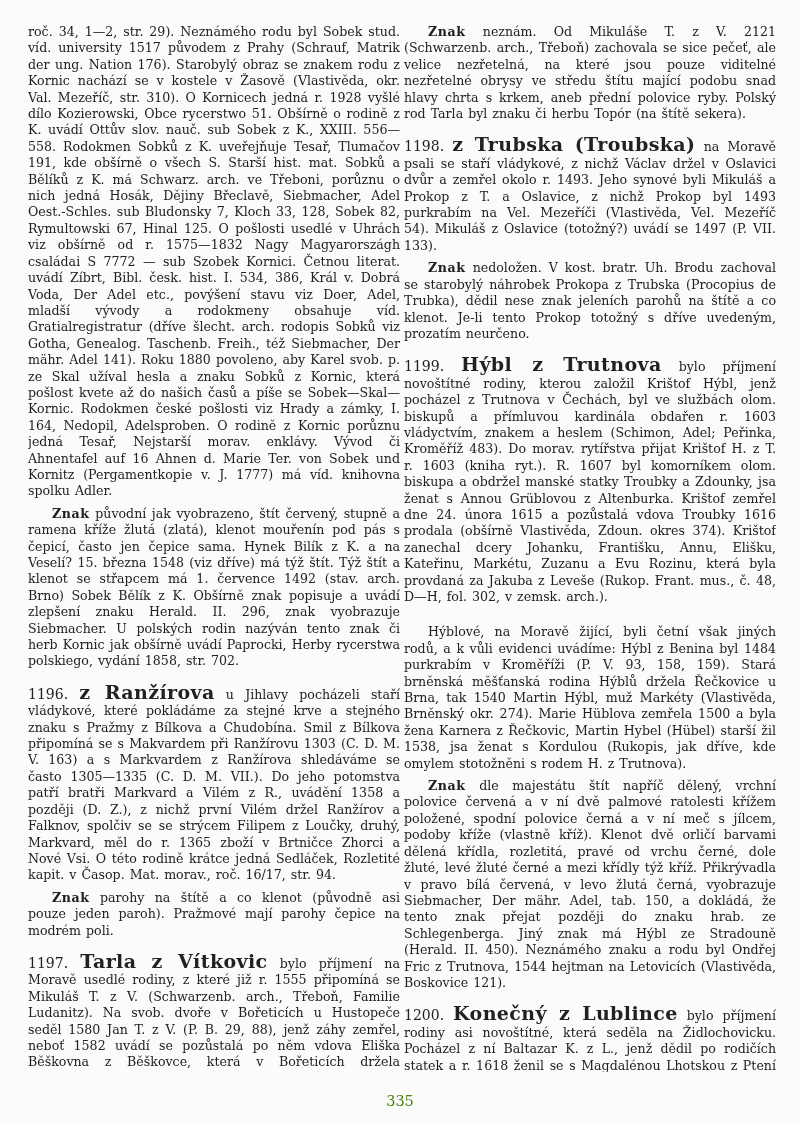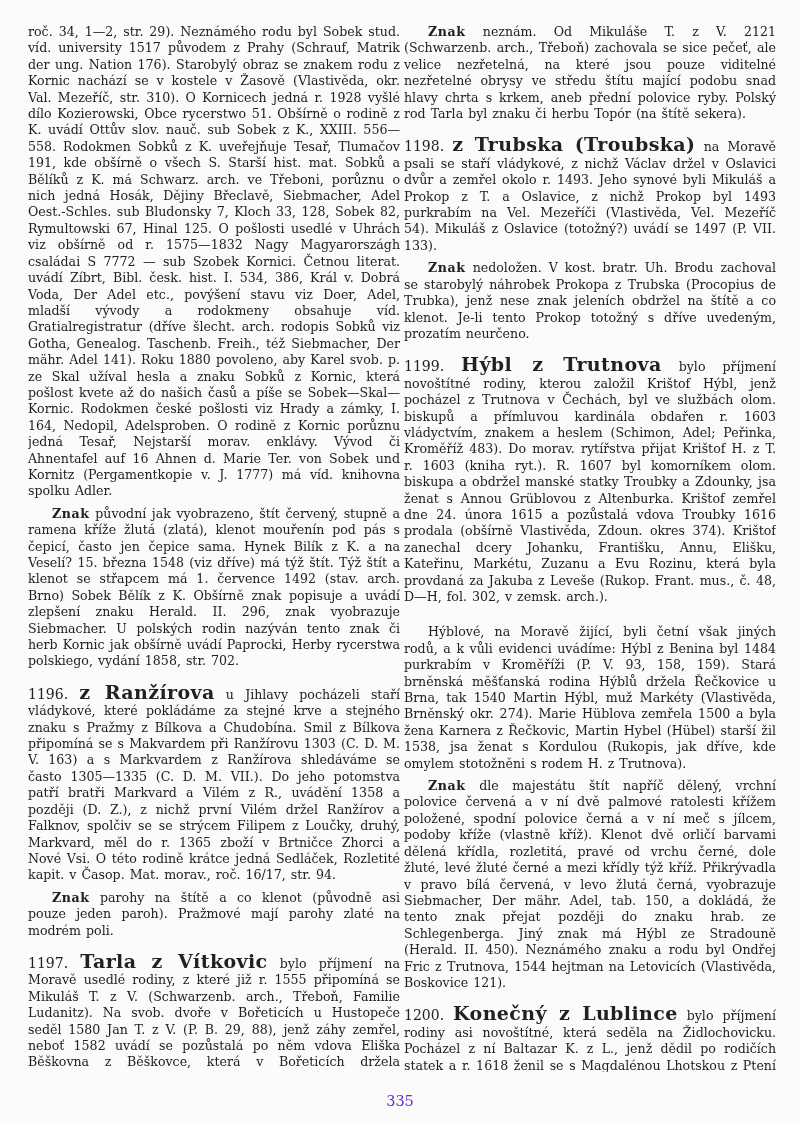--- a/index.html
+++ b/index.html
@@ -14,47 +14,47 @@
        word-spacing:1px;}
   .para{margin:0;}
   .para.znak{margin-top:6px;text-indent:24px;}
   .para.indent{margin-top:19px;text-indent:24px;}
   .para.entry{margin-top:14px;}
   .lead{font-weight:bold;letter-spacing:0.6px;}
   .entry-number{font-size:14px;line-height:16.4px;}
   .entry-title{font-size:19px;font-weight:bold;letter-spacing:0.4px;line-height:16.4px;}
   .page-number{
     position:absolute;left:0;right:0;bottom:16px;text-align:center;
-    font-size:14.5px;color:#6d28d9;
+    font-size:14.5px;color:#4d7c0f;
   }
 </style>
 </head>
 <body>
 
 <div class="page">
   <div class="columns">
 
     <div class="col">
       <p class="para">roč. 34, 1—2, str. 29). Neznámého rodu byl Sobek stud. víd. university 1517 původem z Prahy (Schrauf, Matrik der ung. Nation 176). Starobylý obraz se znakem rodu z Kornic nachází se v kostele v Žasově (Vlastivěda, okr. Val. Mezeříč, str. 310). O Kornicech jedná r. 1928 vyšlé dílo Kozierowski, Obce rycerstwo 51. Obšírně o rodině z K. uvádí Ottův slov. nauč. sub Sobek z K., XXIII. 556—558. Rodokmen Sobků z K. uveřejňuje Tesař, Tlumačov 191, kde obšírně o všech S. Starší hist. mat. Sobků a Bělíků z K. má Schwarz. arch. ve Třeboni, porůznu o nich jedná Hosák, Dějiny Břeclavě, Siebmacher, Adel Oest.-Schles. sub Bludonsky 7, Kloch 33, 128, Sobek 82, Rymultowski 67, Hinal 125. O pošlosti usedlé v Uhrách viz obšírně od r. 1575—1832 Nagy Magyarországh családai S 7772 — sub Szobek Kornici. Četnou literat. uvádí Zíbrt, Bibl. česk. hist. I. 534, 386, Král v. Dobrá Voda, Der Adel etc., povýšení stavu viz Doer, Adel, mladší vývody a rodokmeny obsahuje víd. Gratialregistratur (dříve šlecht. arch. rodopis Sobků viz Gotha, Genealog. Taschenb. Freih., též Siebmacher, Der mähr. Adel 141). Roku 1880 povoleno, aby Karel svob. p. ze Skal užíval hesla a znaku Sobků z Kornic, která pošlost kvete až do našich časů a píše se Sobek—Skal—Kornic. Rodokmen české pošlosti viz Hrady a zámky, I. 164, Nedopil, Adelsproben. O rodině z Kornic porůznu jedná Tesař, Nejstarší morav. enklávy. Vývod či Ahnentafel auf 16 Ahnen d. Marie Ter. von Sobek und Kornitz (Pergamentkopie v. J. 1777) má víd. knihovna spolku Adler.</p>
 
       <p class="para znak"><span class="lead">Znak</span> <span>původní jak vyobrazeno, štít červený, stupně a ramena kříže žlutá (zlatá), klenot mouřenín pod pás s čepicí, často jen čepice sama. Hynek Bilík z K. a na Veselí? 15. března 1548 (viz dříve) má týž štít. Týž štít a klenot se střapcem má 1. července 1492 (stav. arch. Brno) Sobek Bělík z K. Obšírně znak popisuje a uvádí zlepšení znaku Herald. II. 296, znak vyobrazuje Siebmacher. U polských rodin nazýván tento znak či herb Kornic jak obšírně uvádí Paprocki, Herby rycerstwa polskiego, vydání 1858, str. 702.</span></p>
 
       <p class="para entry"><span class="entry-number">1196.</span> <span class="entry-title">z Ranžírova</span> <span>u Jihlavy pocházeli staří vládykové, které pokládáme za stejné krve a stejného znaku s Pražmy z Bílkova a Chudobína. Smil z Bílkova připomíná se s Makvardem při Ranžírovu 1303 (C. D. M. V. 163) a s Markvardem z Ranžírova shledáváme se často 1305—1335 (C. D. M. VII.). Do jeho potomstva patří bratři Markvard a Vilém z R., uvádění 1358 a později (D. Z.), z nichž první Vilém držel Ranžírov a Falknov, spolčiv se se strýcem Filipem z Loučky, druhý, Markvard, měl do r. 1365 zboží v Brtničce Zhorci a Nové Vsi. O této rodině krátce jedná Sedláček, Rozletité kapit. v Časop. Mat. morav., roč. 16/17, str. 94.</span></p>
 
-      <p class="para znak"><span class="lead">Znak</span> <span>parohy na štítě a co klenot (původně asi pouze jeden paroh). Pražmové mají parohy zlaté na modrém poli.</span></p>
+      <p class="para znak"><span class="lead">Znak</span> <span>parohy na štítě a co klenot (původně asi pouze jeden paroh). Pražmové mají parohy čepice na modrém poli.</span></p>
 
       <p class="para entry"><span class="entry-number">1197.</span> <span class="entry-title">Tarla z Vítkovic</span> <span>bylo příjmení na Moravě usedlé rodiny, z které již r. 1555 připomíná se Mikuláš T. z V. (Schwarzenb. arch., Třeboň, Familie Ludanitz). Na svob. dvoře v Bořeticích u Hustopeče seděl 1580 Jan T. z V. (P. B. 29, 88), jenž záhy zemřel, neboť 1582 uvádí se pozůstalá po něm vdova Eliška Běškovna z Běškovce, která v Bořeticích držela podsedek. Neteř předeslaných byla Saloména Tarlovna (P. B. 29, 397, totéž Vlativěda, Hustopeč 209).</span></p>
     </div>
 
     <div class="col">
       <p class="para znak" style="margin-top:0"><span class="lead">Znak</span> <span>neznám. Od Mikuláše T. z V. 2121 (Schwarzenb. arch., Třeboň) zachovala se sice pečeť, ale velice nezřetelná, na které jsou pouze viditelné nezřetelné obrysy ve středu štítu mající podobu snad hlavy chrta s krkem, aneb přední polovice ryby. Polský rod Tarla byl znaku či herbu Topór (na štítě sekera).</span></p>
 
       <p class="para entry"><span class="entry-number">1198.</span> <span class="entry-title">z Trubska (Troubska)</span> <span>na Moravě psali se staří vládykové, z nichž Václav držel v Oslavici dvůr a zemřel okolo r. 1493. Jeho synové byli Mikuláš a Prokop z T. a Oslavice, z nichž Prokop byl 1493 purkrabím na Vel. Mezeříči (Vlastivěda, Vel. Mezeříč 54). Mikuláš z Oslavice (totožný?) uvádí se 1497 (P. VII. 133).</span></p>
 
-      <p class="para znak"><span class="lead">Znak</span> <span>nedoložen. V kost. bratr. Uh. Brodu zachoval se starobylý náhrobek Prokopa z Trubska (Procopius de Trubka), jenž nese znak jeleních obdržel na štítě a co klenot. Je-li tento Prokop totožný s dříve uvedeným, prozatím neurčeno.</span></p>
+      <p class="para znak"><span class="lead">Znak</span> <span>nedoložen. V kost. bratr. Uh. Brodu zachoval se starobylý náhrobek Prokopa z Trubska (Procopius de Trubka), dědil nese znak jeleních parohů na štítě a co klenot. Je-li tento Prokop totožný s dříve uvedeným, prozatím neurčeno.</span></p>
 
       <p class="para entry"><span class="entry-number">1199.</span> <span class="entry-title">Hýbl z Trutnova</span> <span>bylo příjmení novoštítné rodiny, kterou založil Krištof Hýbl, jenž pocházel z Trutnova v Čechách, byl ve službách olom. biskupů a přímluvou kardinála obdařen r. 1603 vládyctvím, znakem a heslem (Schimon, Adel; Peřinka, Kroměříž 483). Do morav. rytířstva přijat Krištof H. z T. r. 1603 (kniha ryt.). R. 1607 byl komorníkem olom. biskupa a obdržel manské statky Troubky a Zdounky, jsa ženat s Annou Grüblovou z Altenburka. Krištof zemřel dne 24. února 1615 a pozůstalá vdova Troubky 1616 prodala (obšírně Vlastivěda, Zdoun. okres 374). Krištof zanechal dcery Johanku, Františku, Annu, Elišku, Kateřinu, Markétu, Zuzanu a Evu Rozinu, která byla provdaná za Jakuba z Leveše (Rukop. Frant. mus., č. 48, D—H, fol. 302, v zemsk. arch.).</span></p>
 
       <p class="para indent">Hýblové, na Moravě žijící, byli četní však jiných rodů, a k vůli evidenci uvádíme: Hýbl z Benina byl 1484 purkrabím v Kroměříži (P. V. 93, 158, 159). Stará brněnská měšťanská rodina Hýblů držela Řečkovice u Brna, tak 1540 Martin Hýbl, muž Markéty (Vlastivěda, Brněnský okr. 274). Marie Hüblova zemřela 1500 a byla žena Karnera z Řečkovic, Martin Hybel (Hübel) starší žil 1538, jsa ženat s Kordulou (Rukopis, jak dříve, kde omylem stotožněni s rodem H. z Trutnova).</p>
 
       <p class="para znak"><span class="lead">Znak</span> <span>dle majestátu štít napříč dělený, vrchní polovice červená a v ní dvě palmové ratolesti křížem položené, spodní polovice černá a v ní meč s jílcem, podoby kříže (vlastně kříž). Klenot dvě orličí barvami dělená křídla, rozletitá, pravé od vrchu černé, dole žluté, levé žluté černé a mezi křídly týž kříž. Přikrývadla v pravo bílá červená, v levo žlutá černá, vyobrazuje Siebmacher, Der mähr. Adel, tab. 150, a dokládá, že tento znak přejat později do znaku hrab. ze Schlegenberga. Jiný znak má Hýbl ze Stradouně (Herald. II. 450). Neznámého znaku a rodu byl Ondřej Fric z Trutnova, 1544 hejtman na Letovicích (Vlastivěda, Boskovice 121).</span></p>
 
       <p class="para entry"><span class="entry-number">1200.</span> <span class="entry-title">Konečný z Lublince</span> <span>bylo příjmení rodiny asi novoštítné, která seděla na Židlochovicku. Pocházel z ní Baltazar K. z L., jenž dědil po rodičích statek a r. 1618 ženil se s Magdalénou Lhotskou z Ptení a na svob. dvoře v Holasicích u Židlochovic. Když Baltazar dvůr v Holasicích prodal, zakoupil 1629 svob. hostinský dům v Rajhradě. Týž měl syna Alexandra K. z L. a dceru Justinu Kateřinu Růženu 1663, ženu Jana Jiřího Kozy z Hradiště (Vlastivěda, Židloch. 120, 235).</span></p>
 
     </div>

